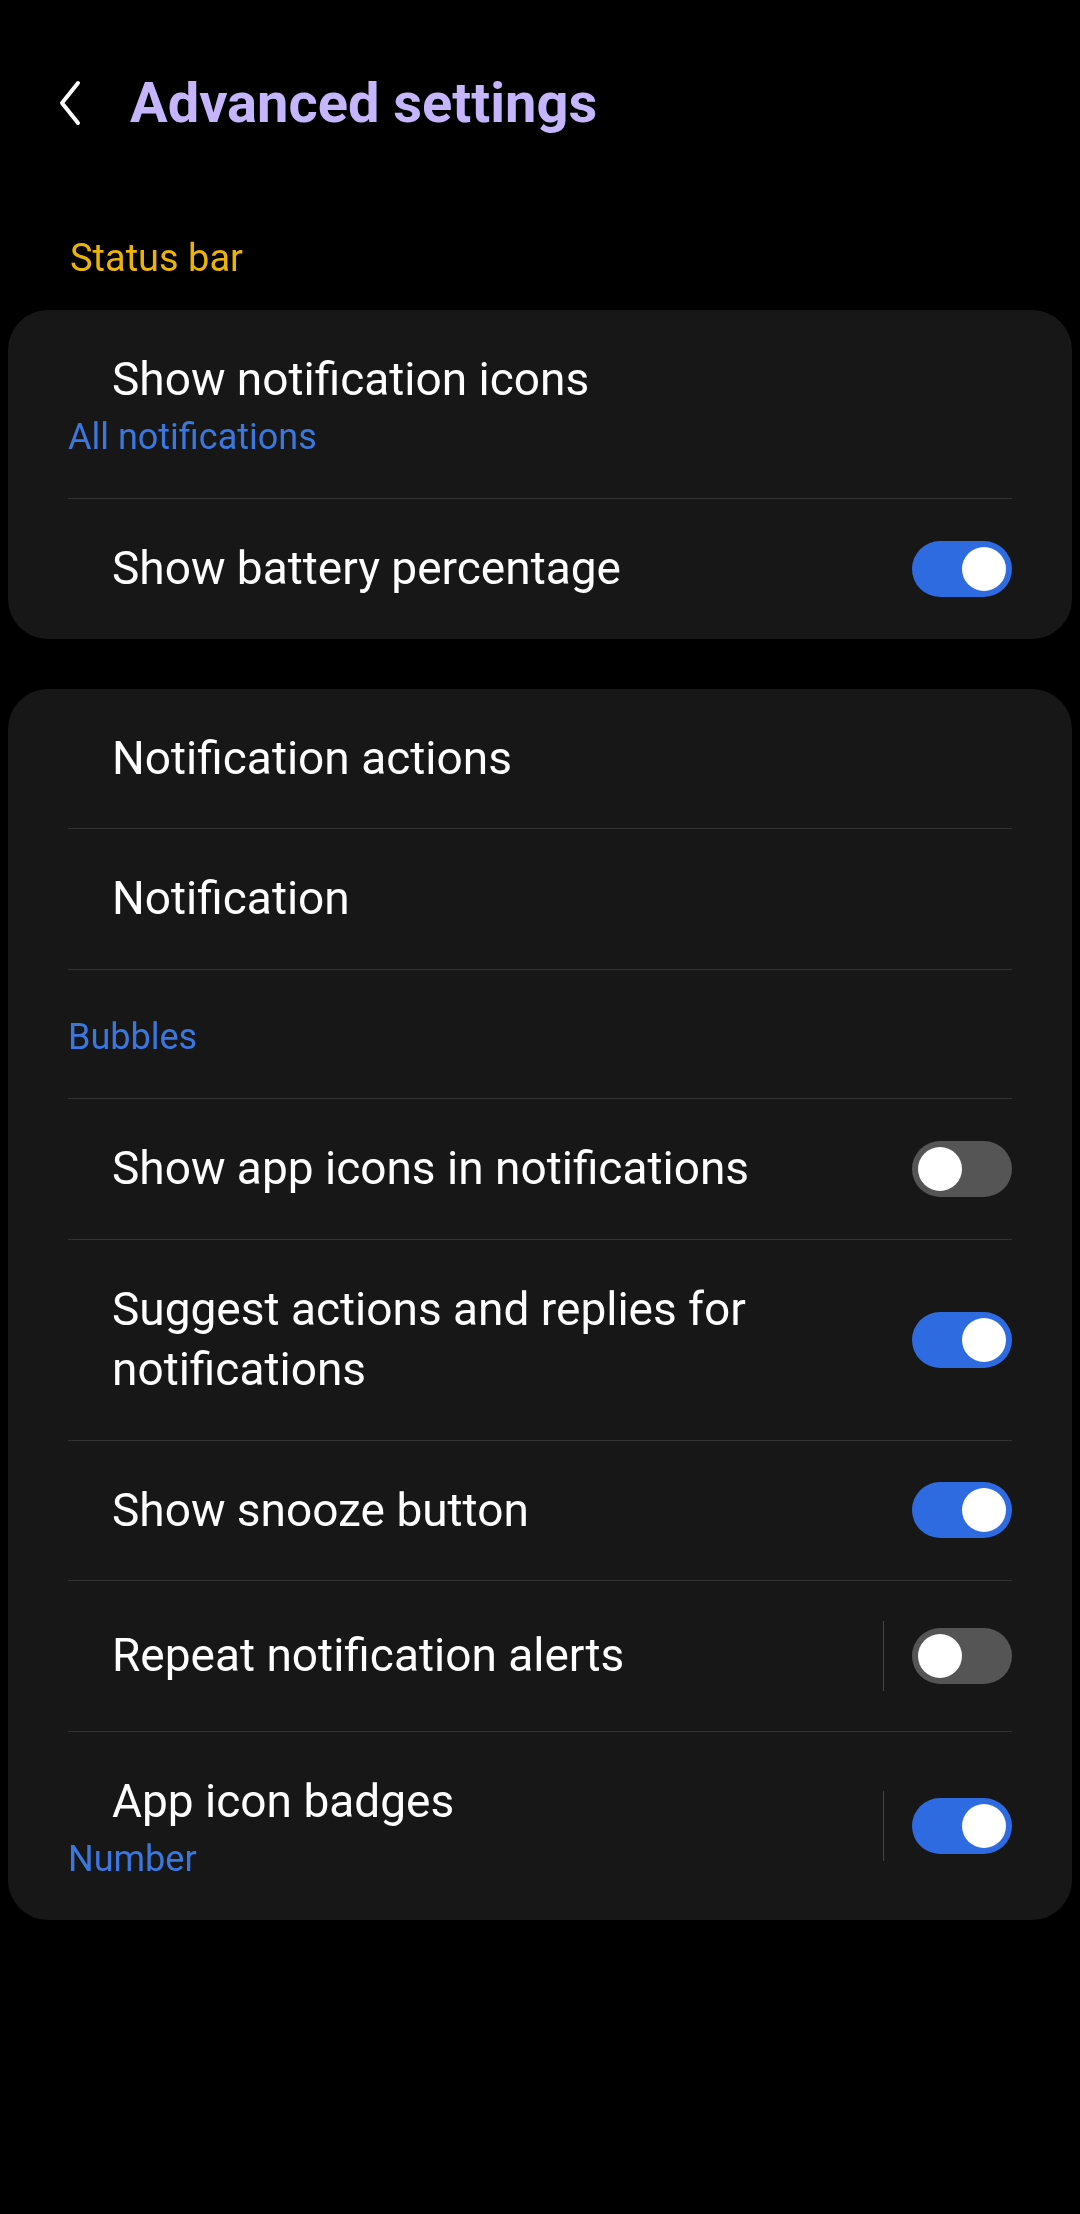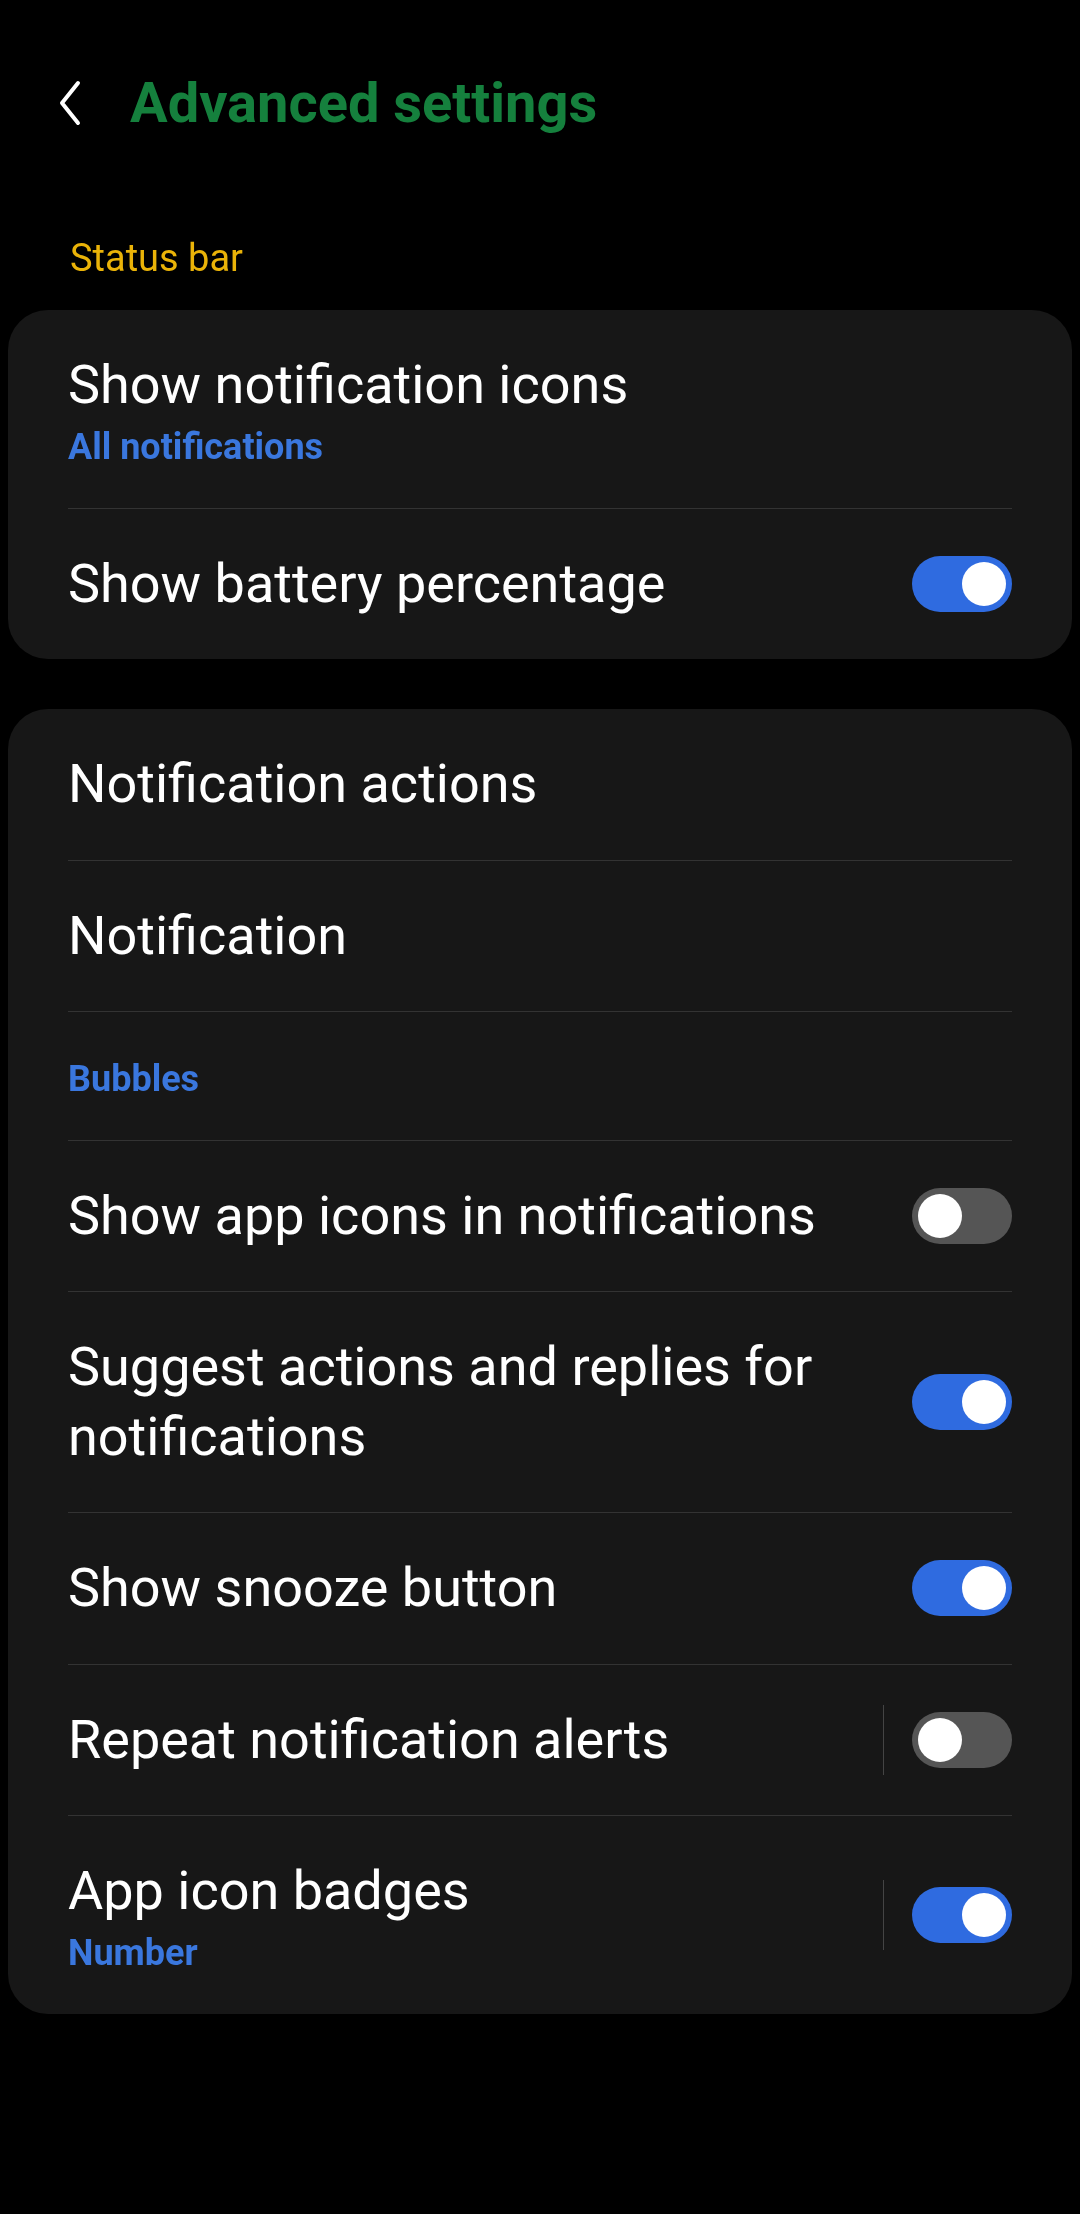--- a/index.html
+++ b/index.html
@@ -21,21 +21,21 @@
     height: 40px;
     margin-right: 40px;
     display: flex;
     align-items: center;
     justify-content: center;
   }
   .back-icon svg { width: 28px; height: 48px; }
   .page-title {
     font-size: 56px;
     font-weight: 700;
-    color: #15803d;
+    color: #c4b5fd;
   }
   .section-header {
     font-size: 38px;
     color: #eab308;
     padding: 60px 70px 20px 70px;
     font-weight: 400;
   }
   .card {
     background: #171717;
     border-radius: 40px;
@@ -48,29 +48,30 @@
     justify-content: space-between;
     padding: 40px 60px;
     min-height: 120px;
   }
   .row-text {
     display: flex;
     flex-direction: column;
     flex: 1;
   }
   .row-title {
-    font-size: 54px;
+    font-size: 46px;
     color: #ffffff;
     font-weight: 400;
     line-height: 1.3;
+    margin-left: 44px;
   }
   .row-subtitle {
     font-size: 36px;
     color: #3a77de;
-    font-weight: 700;
+    font-weight: 400;
     margin-top: 6px;
   }
   .divider {
     height: 1px;
     background: #333333;
     margin: 0 60px;
   }
   .toggle {
     width: 100px;
     height: 56px;

